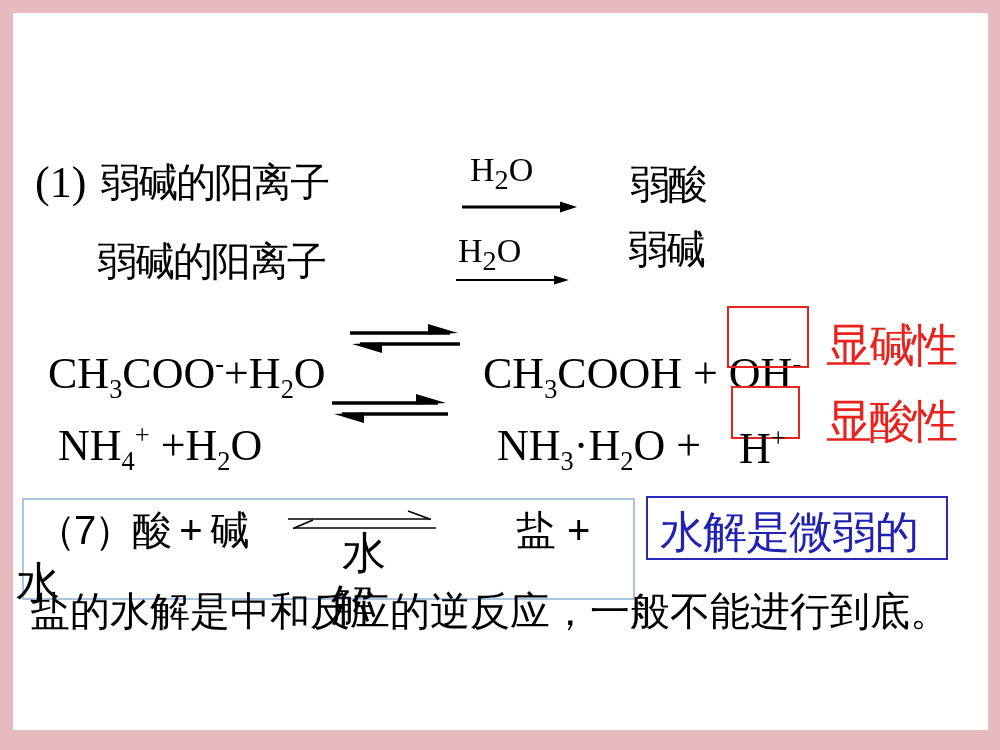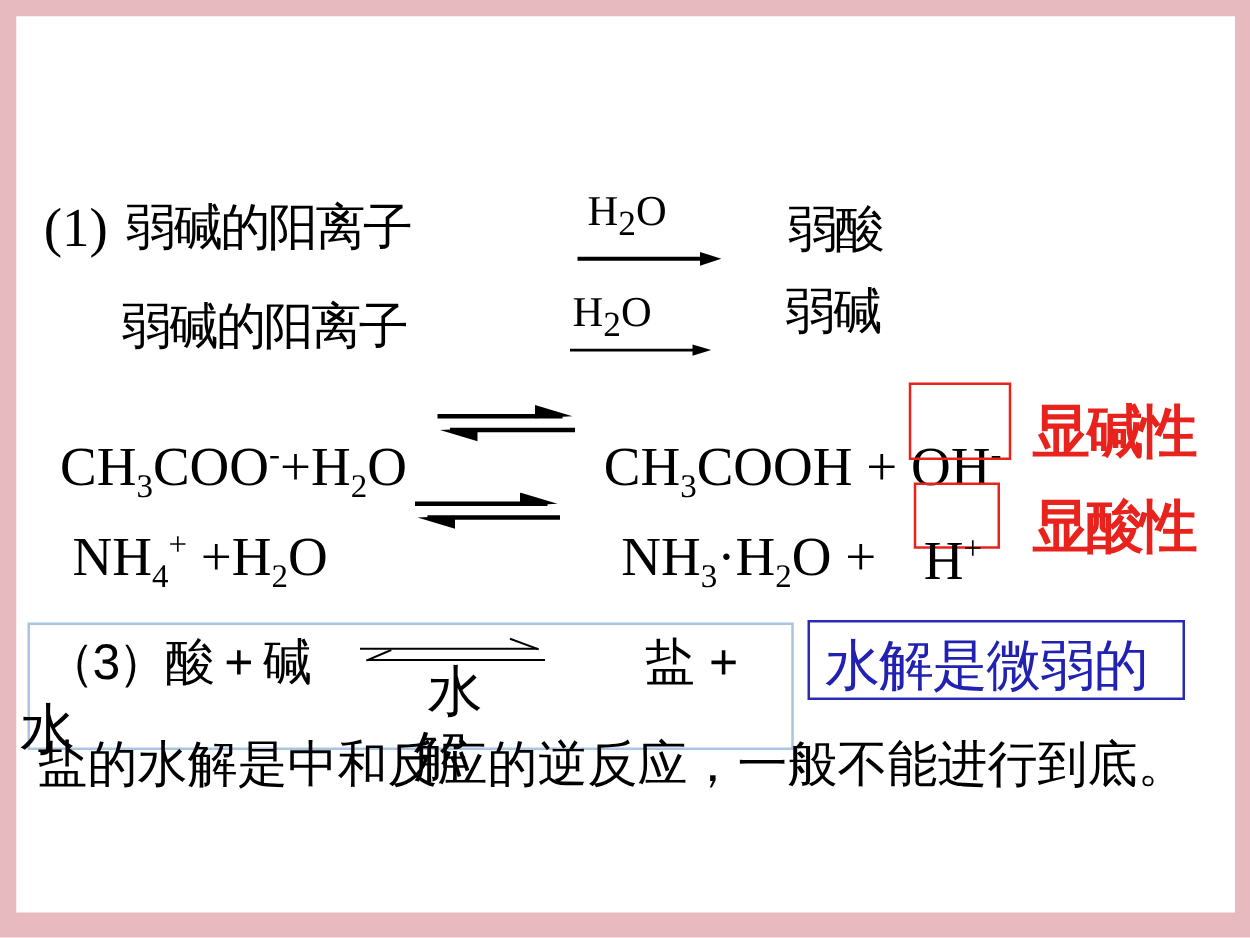--- a/index.html
+++ b/index.html
@@ -29,21 +29,21 @@
     white-space:pre;
   }
   .formula{font-size:44px;line-height:1.05;margin-top:37px;}
   .formula sub{font-size:60%;line-height:0;}
   .formula sup{font-size:60%;line-height:0;}
   .overarrow-label{font-size:34px;line-height:1;}
   .red-text{
     color:#e8231d;
     font-size:46px;
     letter-spacing:-3px;
-    font-weight:700;
+    font-weight:400;
     white-space:pre;
   }
   .red-box{
     border:2px solid #e8231d;
     background:transparent;
   }
   .lightblue-box{
     border:2px solid #a9c5e2;
     background:transparent;
   }
@@ -111,21 +111,21 @@
       <line x1="12" y1="20" x2="118" y2="20" stroke="#000" stroke-width="3.6"></line>
       <polygon points="34,18.5 4,20 34,29" fill="#000"></polygon>
     </svg>
   </div>
   <div class="abs serif formula" style="left:497px;top:386px;">NH<sub>3</sub>·H<sub>2</sub>O +</div>
   <div class="abs red-box" style="left:731px;top:386px;width:65px;height:49px;"></div>
   <div class="abs serif formula" style="left:739px;top:389px;">H<sup>+</sup></div>
   <div class="abs red-text" style="left:826px;top:391px;">显酸性</div>
 
   <div class="abs lightblue-box" style="left:22px;top:498px;width:609px;height:98px;"></div>
-  <div class="abs cjk big" style="left:36px;top:507px;">（3）酸 + 碱</div>
+  <div class="abs cjk big" style="left:36px;top:507px;">（7）酸 + 碱</div>
   <div class="abs" style="left:286px;top:509px;">
     <svg width="152" height="28" viewBox="0 0 152 28">
       <line x1="2" y1="10" x2="144" y2="10" stroke="#000" stroke-width="1.6"></line>
       <line x1="122" y1="2" x2="145" y2="10.5" stroke="#000" stroke-width="1.6"></line>
       <line x1="8" y1="19" x2="150" y2="19" stroke="#000" stroke-width="1.6"></line>
       <line x1="27" y1="11" x2="7" y2="19.5" stroke="#000" stroke-width="1.6"></line>
     </svg>
   </div>
   <div class="abs cjk" style="left:342px;top:524px;font-size:44px;">水</div>
   <div class="abs cjk" style="left:331px;top:576px;font-size:44px;">解</div>

